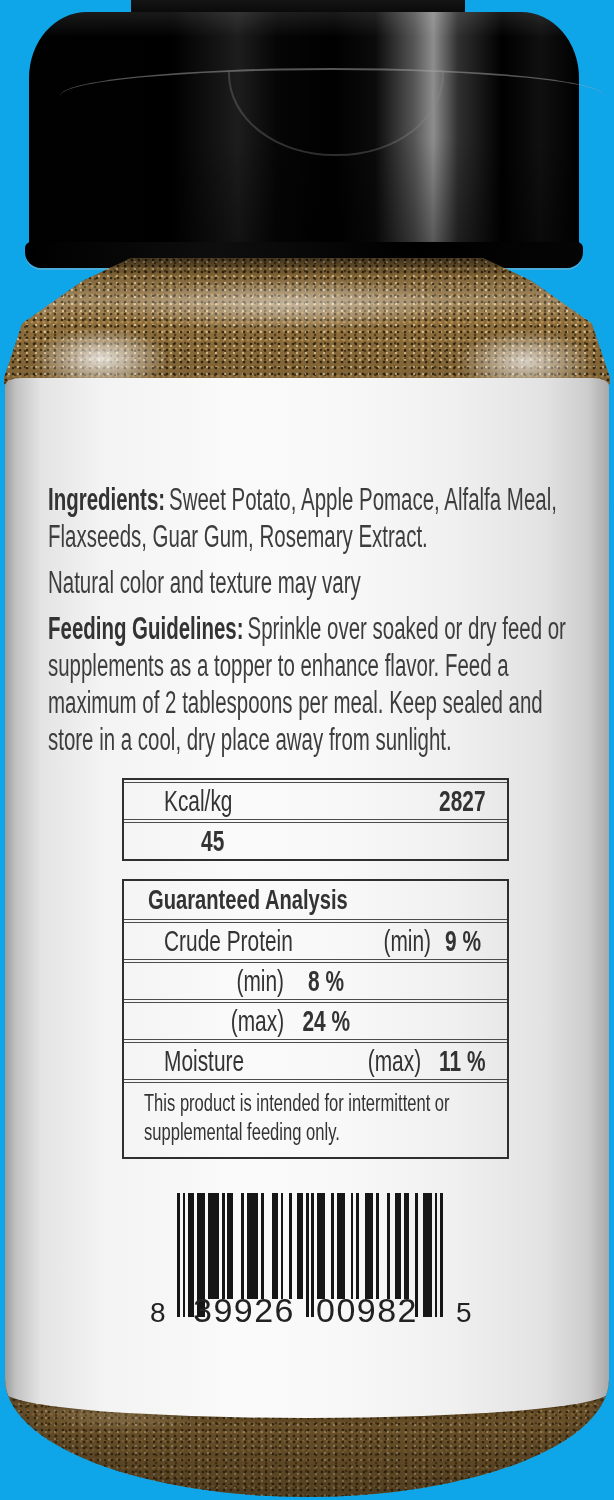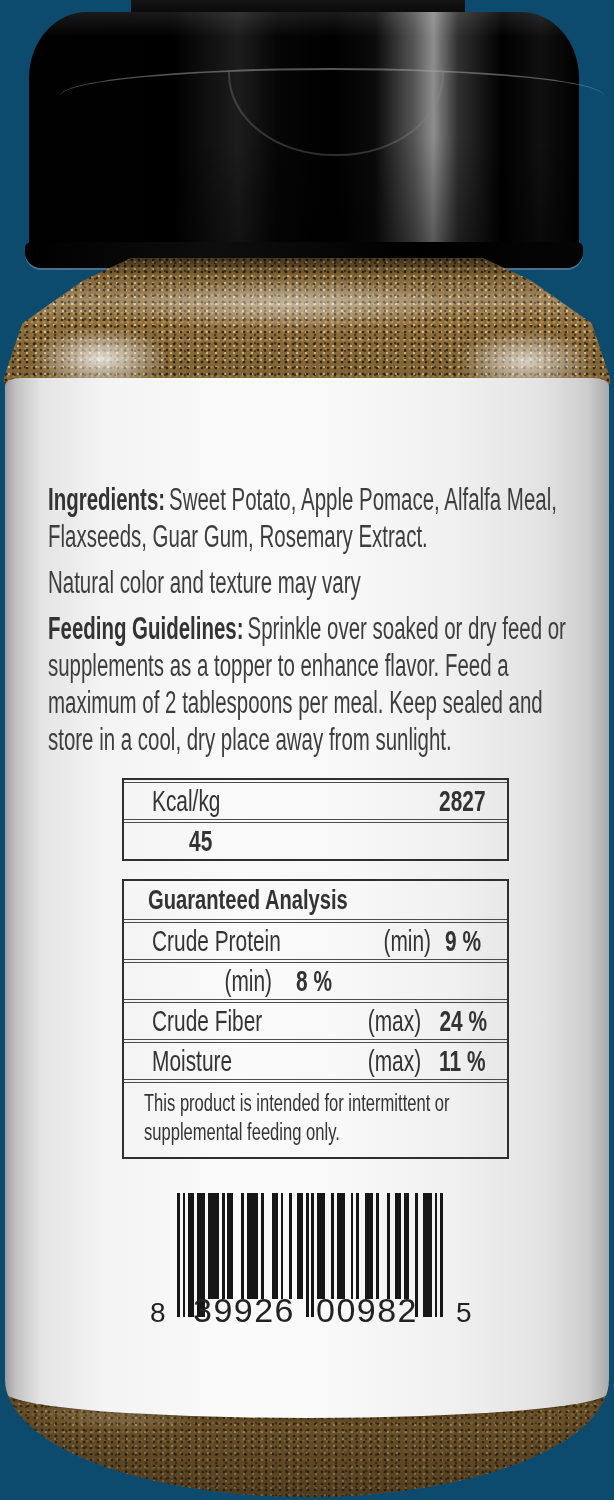--- a/index.html
+++ b/index.html
@@ -1,16 +1,16 @@
 <!DOCTYPE html>
 <html><head>
 <meta charset="utf-8">
 <style>
   html,body{margin:0;padding:0;background:#fff;}
-  .stage{position:relative;width:614px;height:1500px;background:#0c4a6e;overflow:hidden;
+  .stage{position:relative;width:614px;height:1500px;background:#0ea5e9;overflow:hidden;
          font-family:"Liberation Sans",sans-serif;}
 
   
   .cap-top{position:absolute;left:131px;top:0;width:334px;height:46px;
     background:linear-gradient(180deg,#141414 0%,#000 55%,#060606 100%);
     border-radius:0 0 26px 26px;}
   .cap{position:absolute;left:29px;top:12px;width:550px;height:252px;
     border-radius:58px 58px 12px 12px / 66px 66px 10px 10px;
     background:
       linear-gradient(180deg, rgba(255,255,255,.10) 0%, rgba(255,255,255,0) 10%,
@@ -69,21 +69,21 @@
 
   .copy{width:809px;transform:scaleX(.66);transform-origin:0 0;
     font-size:31px;line-height:37px;}
   .copy p{margin:0 0 9px;}
   .copy b{color:#333;margin-right:6px;}
 
   
   .tbl{width:383px;margin-left:74px;border:2px solid #2f2f2f;color:#333;}
   .tbl .hd{height:38px;display:flex;align-items:center;padding-left:24px;
     font-weight:bold;font-size:28px;border-bottom:1px solid #4c4c4c;}
-  .tbl .tr{display:flex;align-items:center;height:36px;padding:0 26px 0 28px;
+  .tbl .tr{display:flex;align-items:center;height:36px;padding:0 26px 0 40px;
     border-top:1px solid #4c4c4c;border-bottom:1px solid #4c4c4c;margin-top:2px;
     font-size:29px;}
   .tbl .tr:last-child{border-bottom:none;}
   .tbl .lab{flex:1;}
   .tbl .qual{width:120px;text-align:right;}
   .tbl .val{width:60px;text-align:right;font-weight:bold;}
   .cx{display:inline-block;white-space:nowrap;transform:scaleX(.72);}
   .cx.l{transform-origin:0 50%;}
   .cx.r{transform-origin:100% 50%;}
   .fn{padding:6px 12px 10px 20px;border-top:1px solid #4c4c4c;margin-top:2px;}
@@ -146,21 +146,20 @@
           <div class="tr">
             <span class="lab"><span class="cx l">Crude Protein</span></span>
             <span class="qual"><span class="cx r">(min)</span></span>
             <span class="val"><span class="cx r">9 %</span></span>
           </div>
           <div class="tr">
             <span class="qual"><span class="cx r">(min)</span></span>
             <span class="val"><span class="cx r">8 %</span></span>
           </div>
           <div class="tr">
-            <span class="lab"><span class="cx l">Crude Fiber</span></span>
             <span class="qual"><span class="cx r">(max)</span></span>
             <span class="val"><span class="cx r">24 %</span></span>
           </div>
           <div class="tr">
             <span class="lab"><span class="cx l">Moisture</span></span>
             <span class="qual"><span class="cx r">(max)</span></span>
             <span class="val"><span class="cx r">11 %</span></span>
           </div>
           <div class="fn">
               <span class="fnin">This product is intended for intermittent or supplemental feeding only.</span>

